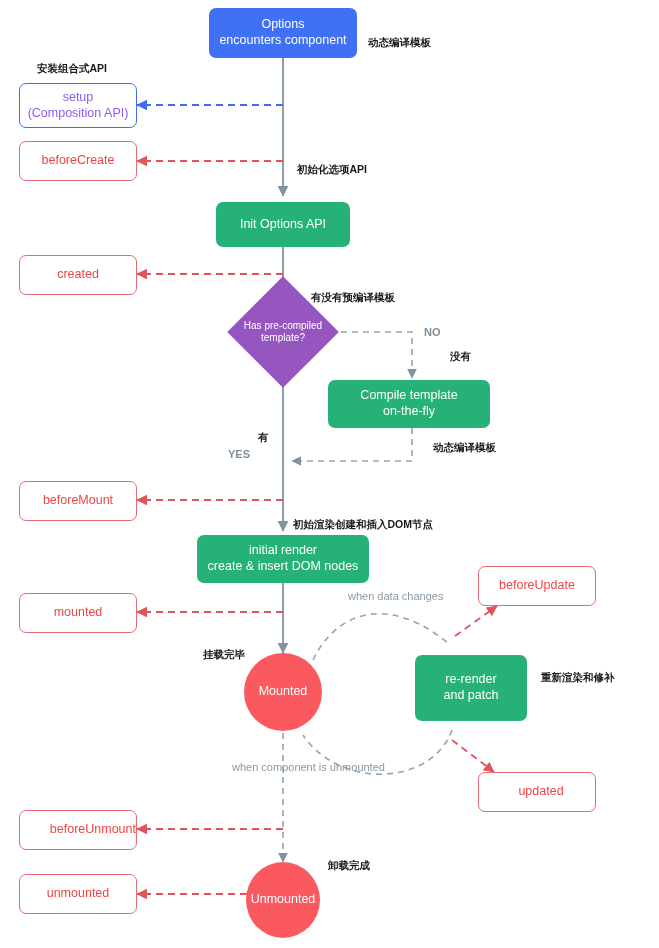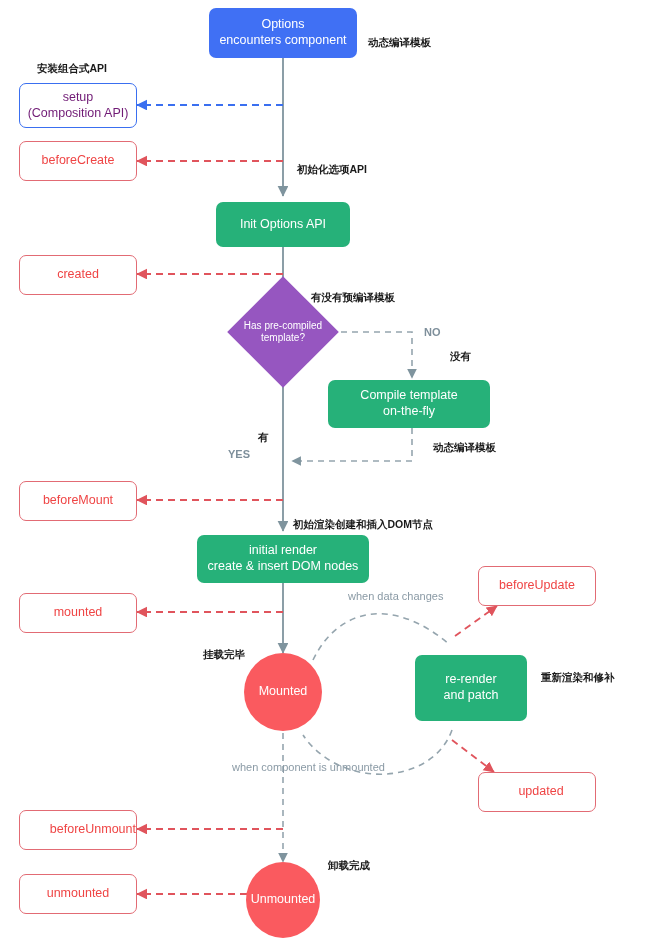--- a/index.html
+++ b/index.html
@@ -52,21 +52,21 @@
   .hook {
     background: #ffffff;
     border: 1.6px solid #e26b74;
     color: #ef4444;
     border-radius: 7px;
     font-size: 12.5px;
   }
   .hook-blue {
     background: #ffffff;
     border: 1.6px solid #3a6ff0;
-    color: #701a75;
+    color: #8b5cf6;
     border-radius: 7px;
     font-size: 12.5px;
   }
   
   .circle {
     background: #fa5a5f;
     color: #ffffff;
     border-radius: 50%;
     font-size: 12.5px;
   }

